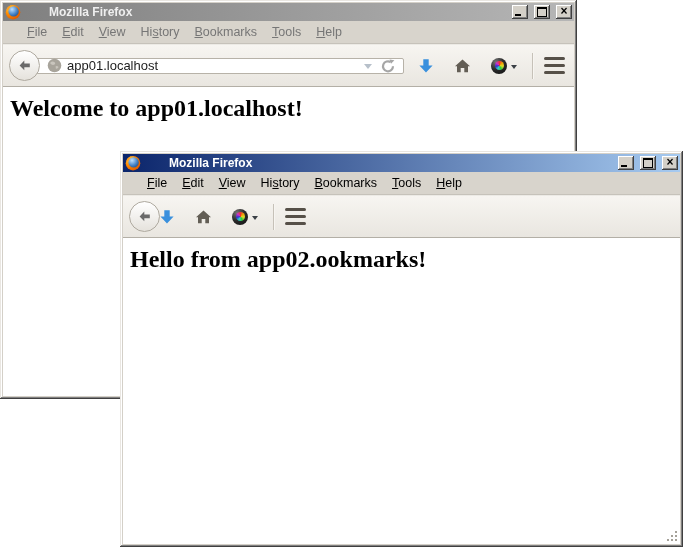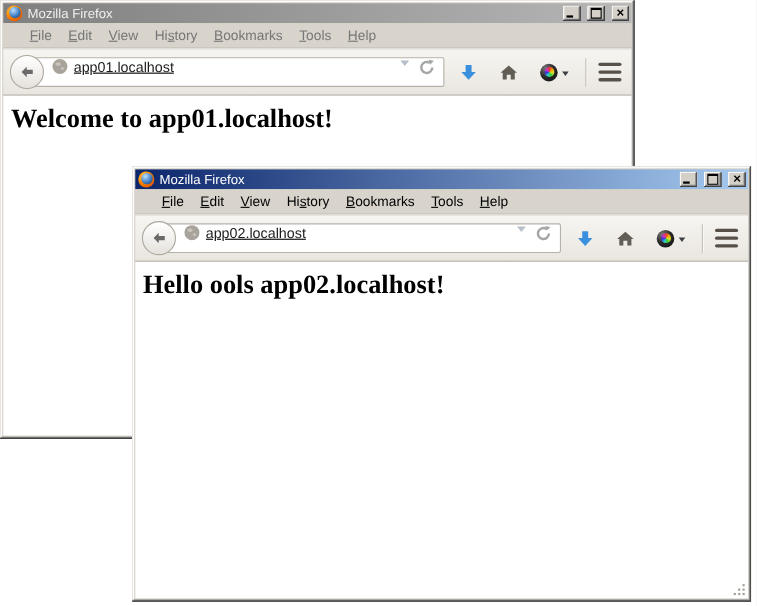--- a/index.html
+++ b/index.html
@@ -23,22 +23,22 @@
   #win2{left:120px;top:151px;width:563px;height:396px;}
 
   
   .titlebar{
     height:18px;flex:0 0 18px;display:flex;align-items:center;
     padding:0 2px 0 2px;gap:4px;
   }
   .titlebar.active{background:linear-gradient(to right,var(--active-titlebar-start),var(--active-titlebar-end));}
   .titlebar.inactive{background:linear-gradient(to right,var(--inactive-titlebar-start),var(--inactive-titlebar-end));}
   .title-text{
-    flex:1;color:#ffffff;font-size:12px;font-weight:normal;
-    white-space:nowrap;overflow:hidden;line-height:18px;
+    flex:1;color:#ffffff;font-size:12px;font-weight:bold;
+    white-space:nowrap;overflow:hidden;line-height:18px;margin-left:24px;
   }
   .titlebar.inactive .title-text{color:#efefef;}
   .ff-icon{width:16px;height:16px;flex:0 0 16px;}
   .wbtn{
     width:16px;height:14px;flex:0 0 16px;background:var(--frame);
     box-shadow:inset -1px -1px 0 #404040, inset 1px 1px 0 #ffffff, inset -2px -2px 0 #808080;
     display:flex;align-items:center;justify-content:center;
     margin-left:2px;position:relative;font-size:11px;line-height:10px;
     color:#000;
   }
@@ -66,24 +66,24 @@
     padding:0 8px 0 6px;
   }
   .back-btn{
     width:31px;height:31px;flex:0 0 31px;border-radius:50%;
     background:linear-gradient(#ffffff,#e5e2dc);
     border:1px solid #aea99f;box-sizing:border-box;
     display:flex;align-items:center;justify-content:center;
     position:relative;z-index:2;margin-right:-15px;
   }
   .urlbar{
-    flex:1;height:27px;box-sizing:border-box;background:#ffffff;
+    flex:1;height:16px;box-sizing:border-box;background:#ffffff;
     border:1px solid var(--urlbar-border);border-radius:2px;
-    display:flex;
-    padding:0 7px 0 21px;z-index:1;text-decoration:underline;
+    display:flex;align-items:center;
+    padding:0 7px 0 21px;z-index:1;
   }
   .url-text{flex:1;font-size:13px;color:var(--url-text);white-space:nowrap;overflow:hidden;margin-left:5px;}
   .url-drop{
     width:0;height:0;border-left:4px solid transparent;border-right:4px solid transparent;
     border-top:5px solid #b7c0ca;margin:2px 8px 0 4px;
   }
   .dl-btn{margin-left:14px;display:flex;}
   .home-btn{margin-left:20px;display:flex;}
   .wheel-btn{margin-left:20px;display:flex;align-items:center;gap:4px;}
   .wheel{
@@ -252,33 +252,20 @@
     <span class="mi"><span></span><u>T</u><span>ools</span></span>
     <span class="mi"><span></span><u>H</u><span>elp</span></span>
   </div>
 
   <div class="navbar">
     <span class="back-btn">
       <svg width="15" height="15" viewBox="0 0 15 15">
         <path d="M7.3 2.6 L2.6 7.4 L7.3 12.2 V9.3 H12.8 V5.5 H7.3 Z" fill="#6a6a6a"></path>
       </svg>
     </span>
-    <span class="urlbar">
-      <svg width="15" height="15" viewBox="0 0 15 15">
-        <circle cx="7.5" cy="7.5" r="6.8" fill="#a8a49b"></circle>
-        <path d="M3 5 Q5 2.8 7.2 3.9 Q9 4.8 7.9 6.3 Q5.9 7.4 4.4 6.4 Z" fill="#c9c5bd"></path>
-        <path d="M8.6 8.2 Q10.6 7.6 11.6 9.1 Q10.6 11.2 8.8 10.6 Z" fill="#c9c5bd"></path>
-      </svg>
-      <span class="url-text">app02.localhost</span>
-      <span class="url-drop"></span>
-      <svg width="16" height="16" viewBox="0 0 16 16">
-        <path d="M13 8.3 A5 5 0 1 1 10.7 4.1" fill="none" stroke="#a6a6a6" stroke-width="2.2"></path>
-        <path d="M9.6 1.4 L14.4 2.3 L11 5.8 Z" fill="#a6a6a6"></path>
-      </svg>
-    </span>
     <span class="dl-btn">
       <svg width="16" height="16" viewBox="0 0 16 16">
         <path d="M5.3 1.2 H10.7 V7.4 H14.6 L8 14.6 L1.4 7.4 H5.3 Z" fill="#3a90dd"></path>
       </svg>
     </span>
     <span class="home-btn">
       <svg width="17" height="16" viewBox="0 0 17 16">
         <path d="M8.5 1.6 L16 8.2 H14 V14.2 H10.3 V9.9 H6.7 V14.2 H3 V8.2 H1 Z" fill="#635e55"></path>
       </svg>
     </span>
@@ -288,16 +275,16 @@
     </span>
     <span class="tb-sep"></span>
     <span class="hamburger">
       <span></span>
       <span></span>
       <span></span>
     </span>
   </div>
 
   <div class="content">
-    <h1 class="page-heading">Hello ools app02.localhost!</h1>
+    <h1 class="page-heading">Hello from app02.ookmarks!</h1>
     <div class="grip"></div>
   </div>
 </div>
 
 </body></html>

